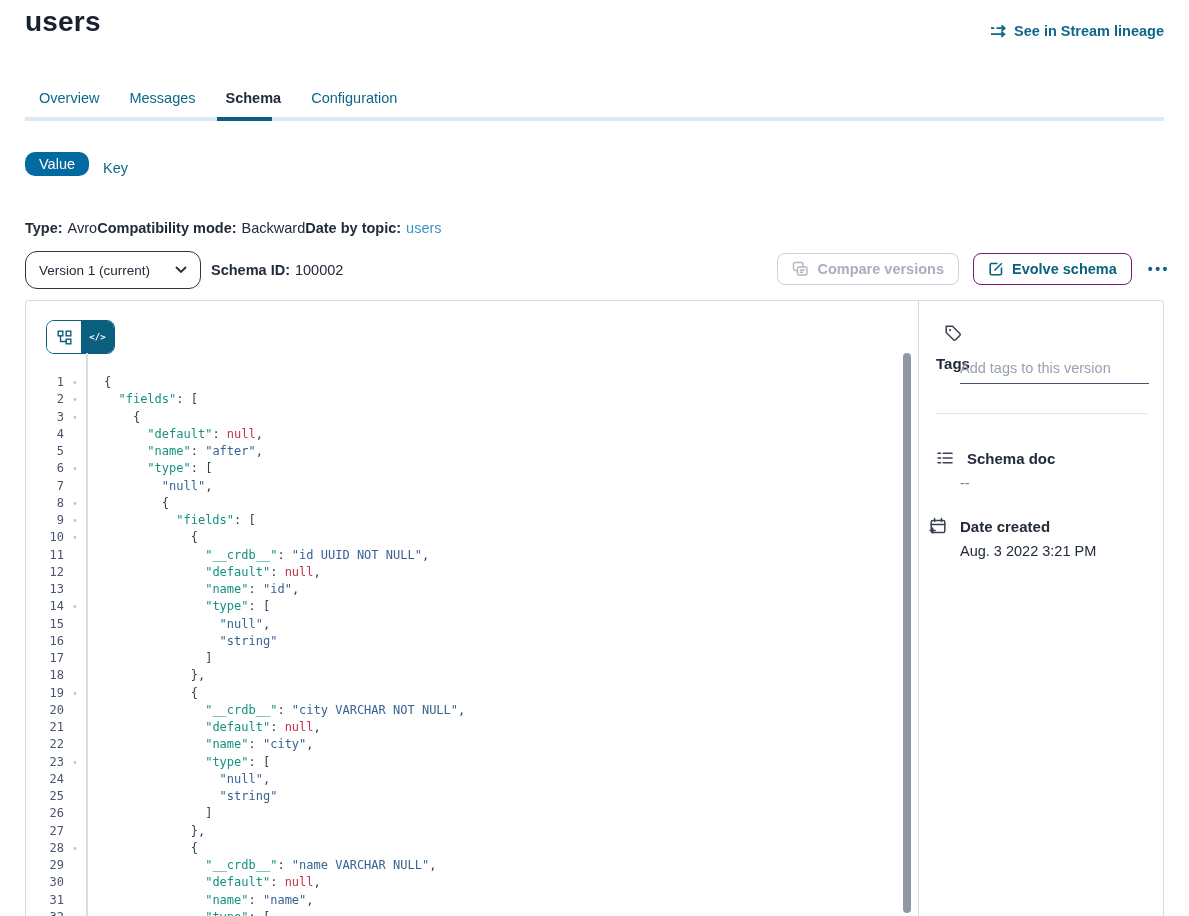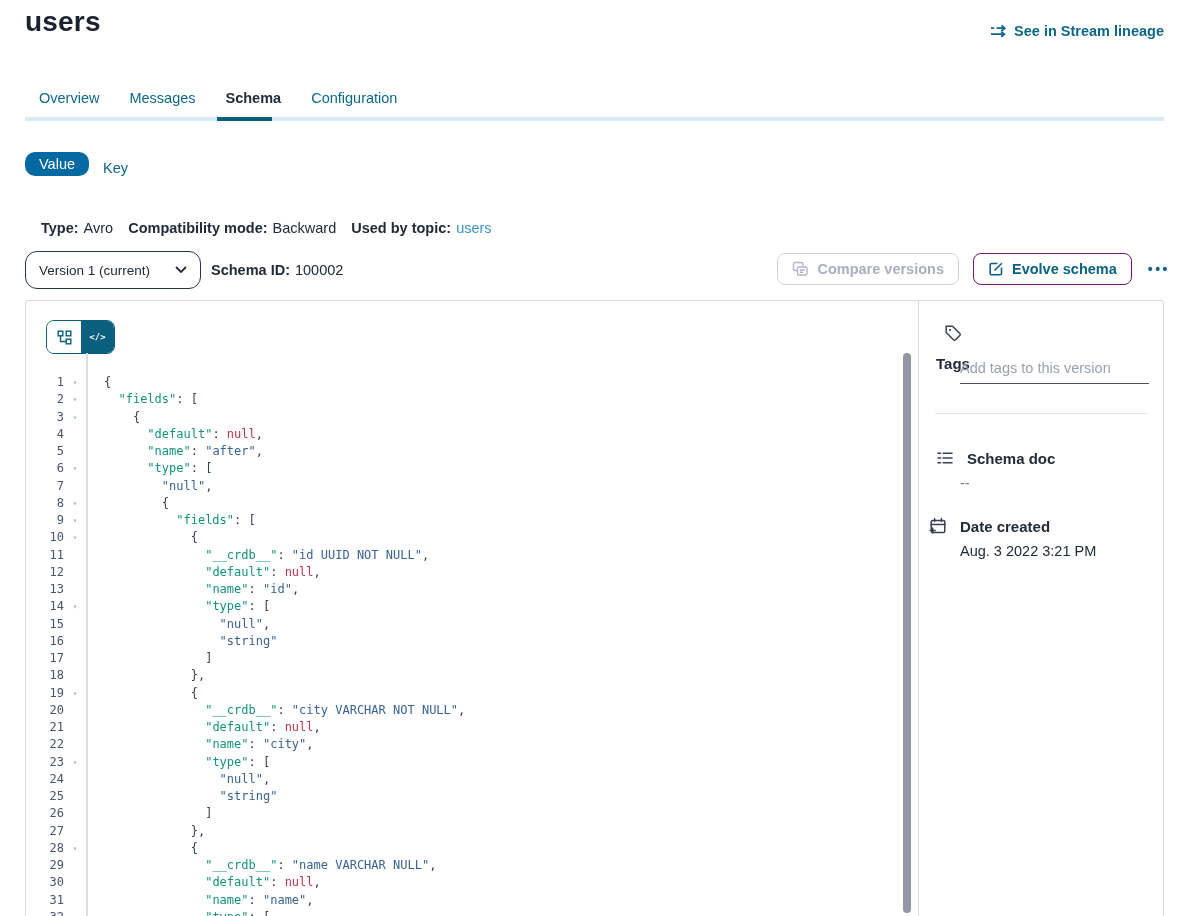--- a/index.html
+++ b/index.html
@@ -17,21 +17,21 @@
   .tab { color:#0e6789; cursor:pointer; }
   .tab.active { color:#222b3a; font-weight:700; }
   .tab-track { position:absolute; left:25px; top:117px; width:1139px; height:4px; background:#d9eaf3; }
   .tab-active-bar { position:absolute; left:192px; top:0; width:55px; height:4px; background:#0a5f7e; }
   
   .value-btn { position:absolute; left:25px; top:152px; background:#0369a1; color:#fff; border:none;
     border-radius:10px; padding:4px 14px; font-size:14.5px; font-family:inherit; cursor:pointer; }
   .key-btn { position:absolute; left:103px; top:160px; background:none; border:none; color:#0e6789;
     font-size:14.5px; font-family:inherit; cursor:pointer; }
   
-  .meta-row { position:absolute; left:25px; top:220px; display:flex; gap:15px; font-size:14.5px; color:#222b3a;margin-left:16px; }
+  .meta-row { position:absolute; left:25px; top:220px; display:flex; font-size:14.5px; color:#222b3a; }
   .meta-group { display:flex; gap:5px; }
   .meta-label { font-weight:700; }
   .topic-link { color:#3e93c5; cursor:pointer; }
   
   .version-select { position:absolute; left:25px; top:251px; width:176px; height:38px;
     border:1.5px solid #2a3547; border-radius:12px; display:flex; align-items:center;
     justify-content:space-between; padding:0 13px; font-size:13.5px; color:#222b3a; cursor:pointer; background:#fff; }
   .schema-id { position:absolute; left:211px; top:262px; font-size:14.5px; display:flex; gap:5px; }
   .controls-right { position:absolute; right:17px; top:253px; display:flex; align-items:center; gap:14px; }
   .btn { display:flex; align-items:center; gap:8px; border-radius:8px; padding:7px 14px;
@@ -108,21 +108,21 @@
   <div class="meta-row">
     <span class="meta-group">
       <span class="meta-label">Type:</span>
       <span>Avro</span>
     </span>
     <span class="meta-group">
       <span class="meta-label">Compatibility mode:</span>
       <span>Backward</span>
     </span>
     <span class="meta-group">
-      <span class="meta-label">Used by topic:</span>
+      <span class="meta-label">Date by topic:</span>
       <span class="topic-link">users</span>
     </span>
   </div>
 
   <div class="version-select">
     <span>Version 1 (current)</span>
     <svg width="12" height="8" viewBox="0 0 12 8" fill="none" stroke="#222b3a" stroke-width="1.8" stroke-linecap="round">
       <path d="M1.5 1.5 L6 6 L10.5 1.5"></path>
     </svg>
   </div>

